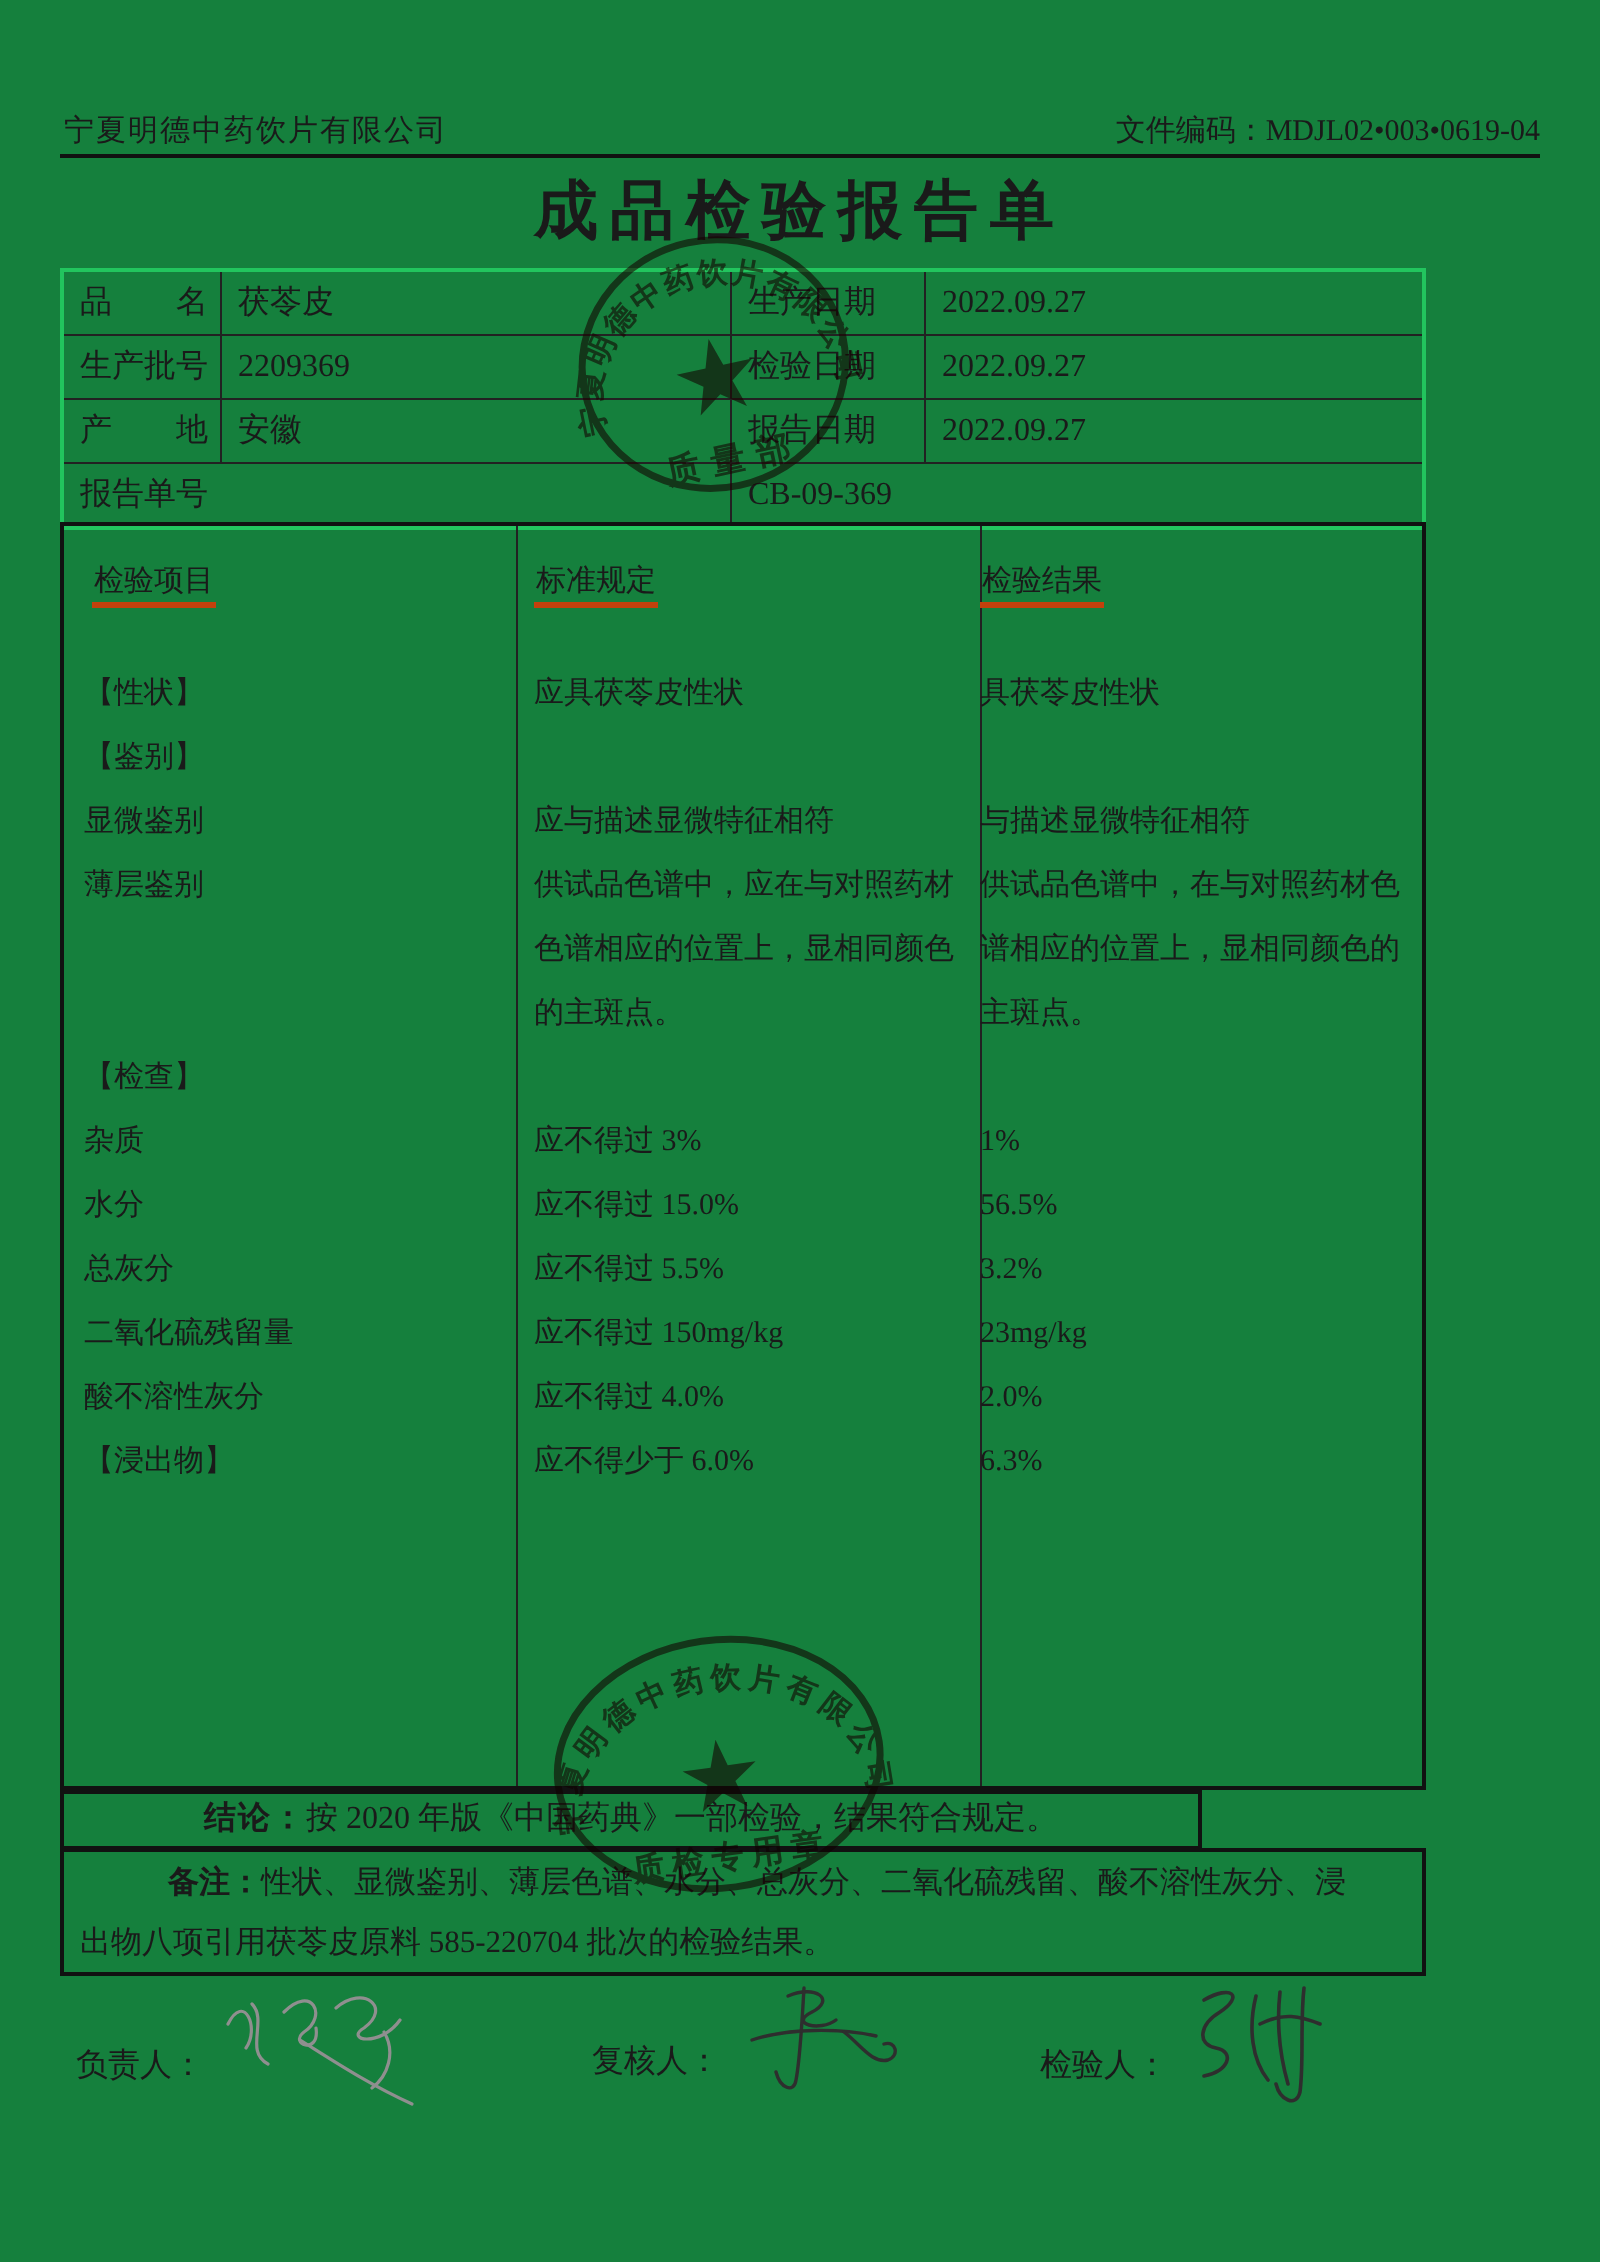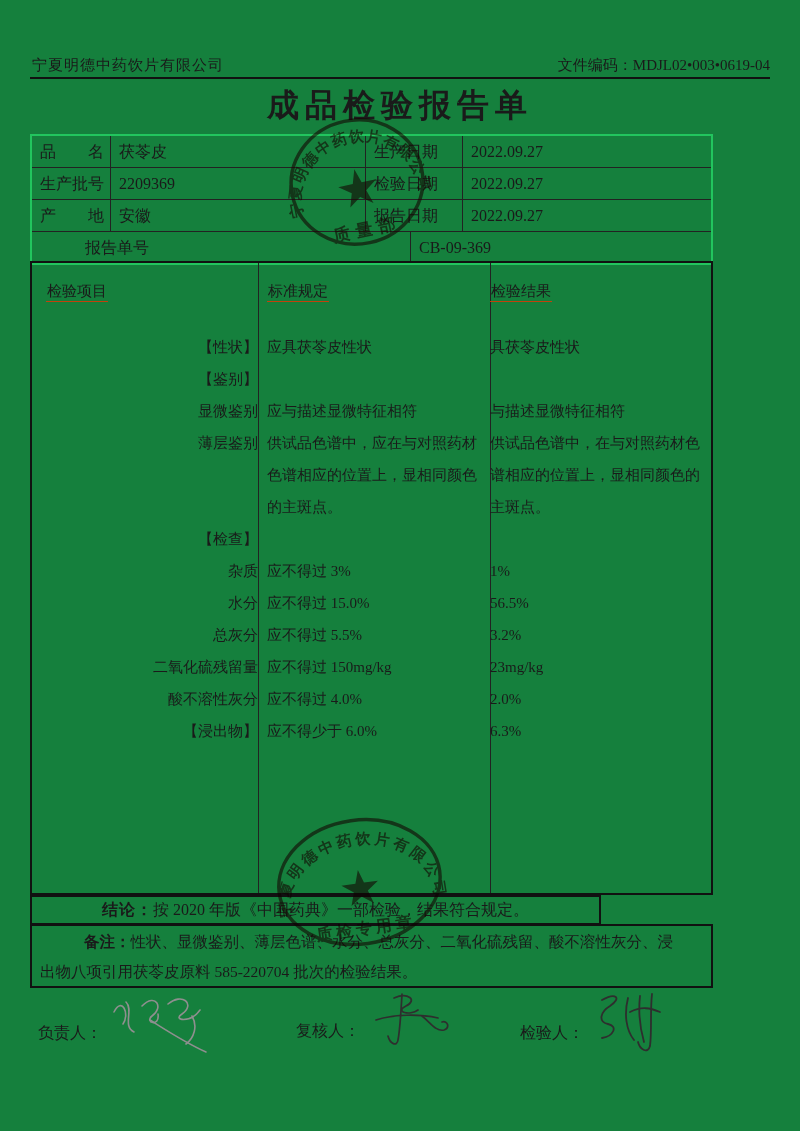--- a/index.html
+++ b/index.html
@@ -9,38 +9,38 @@
   
   .hdr-left  { position:absolute; top:56px; left:32px;  font-size:15px; letter-spacing:1px; }
   .hdr-right { position:absolute; top:56px; right:30px; font-size:15px; }
   .hdr-rule  { position:absolute; top:77px; left:30px; right:30px; border-top:2.5px solid #111; }
   .doc-title { position:absolute; top:84px; left:0; width:100%; text-align:center;
                font-size:32px; font-weight:bold; letter-spacing:6px; }
 
   
   .info-table { position:absolute; top:134px; left:30px; width:683px; border:2px solid #22c55e; background:transparent; }
   .irow { display:grid; grid-template-columns:79px 255px 97px 248px; height:32px; border-bottom:1px solid #222; }
-  .irow-last { display:grid; grid-template-columns:334px 345px; height:31px; border-bottom:none;padding-left:45px; }
+  .irow-last { display:grid; grid-template-columns:334px 345px; height:31px; border-bottom:none; }
   .irow > div, .irow-last > div { font-size:16px; line-height:31px; padding-left:8px; overflow:hidden; white-space:nowrap; }
   .irow > div:nth-child(1), .irow > div:nth-child(2), .irow > div:nth-child(3) { border-right:1px solid #222; }
   .irow-last > div:nth-child(1) { border-right:1px solid #222; }
 
   
   .main-table { position:absolute; top:261px; left:30px; width:683px; height:634px; border:2px solid #111; }
   .vline { position:absolute; top:0; bottom:0; width:0; border-left:1px solid #222; }
   .vl1 { left:226px; } .vl2 { left:458px; }
   .mgrid { position:absolute; inset:0; display:grid;
            grid-template-columns:226px 232px 221px;
            grid-template-rows:68px repeat(3,32px) 96px repeat(7,32px) 1fr; }
   .mgrid > div { font-size:15px; line-height:32px; overflow:hidden; }
   .mh { padding-top:12px; font-size:15px; line-height:20px; }
-  .mh span { border-bottom:1px solid #c2410c; padding:0 1px 2px 1px; }
+  .mh span { border-bottom:3px solid #c2410c; padding:0 1px 2px 1px; }
   .mh.c1 { text-align:left; padding-left:14px; }
   .mh.c2, .mh.c3 { }
-  .c1 { padding-left:10px;text-align:right; }
+  .c1 { padding-left:10px; }
   .c2 { padding-left:9px; padding-right:2px; word-break:break-all; }
   .c3 { padding-left:0; padding-right:2px; word-break:break-all; }
 
   
   .concl { position:absolute; top:895px; left:30px; width:571px; height:30px; border:2px solid #111;
            font-size:16px; line-height:26px; text-align:center; }
   .concl b { letter-spacing:1px; }
   .remark { position:absolute; top:924px; left:30px; width:683px; height:64px; border:2px solid #111;
             font-size:15.5px; line-height:30px; padding:1px 8px 0 8px; }
   .remark .r1 { text-indent:44px; white-space:nowrap; overflow:hidden; }

